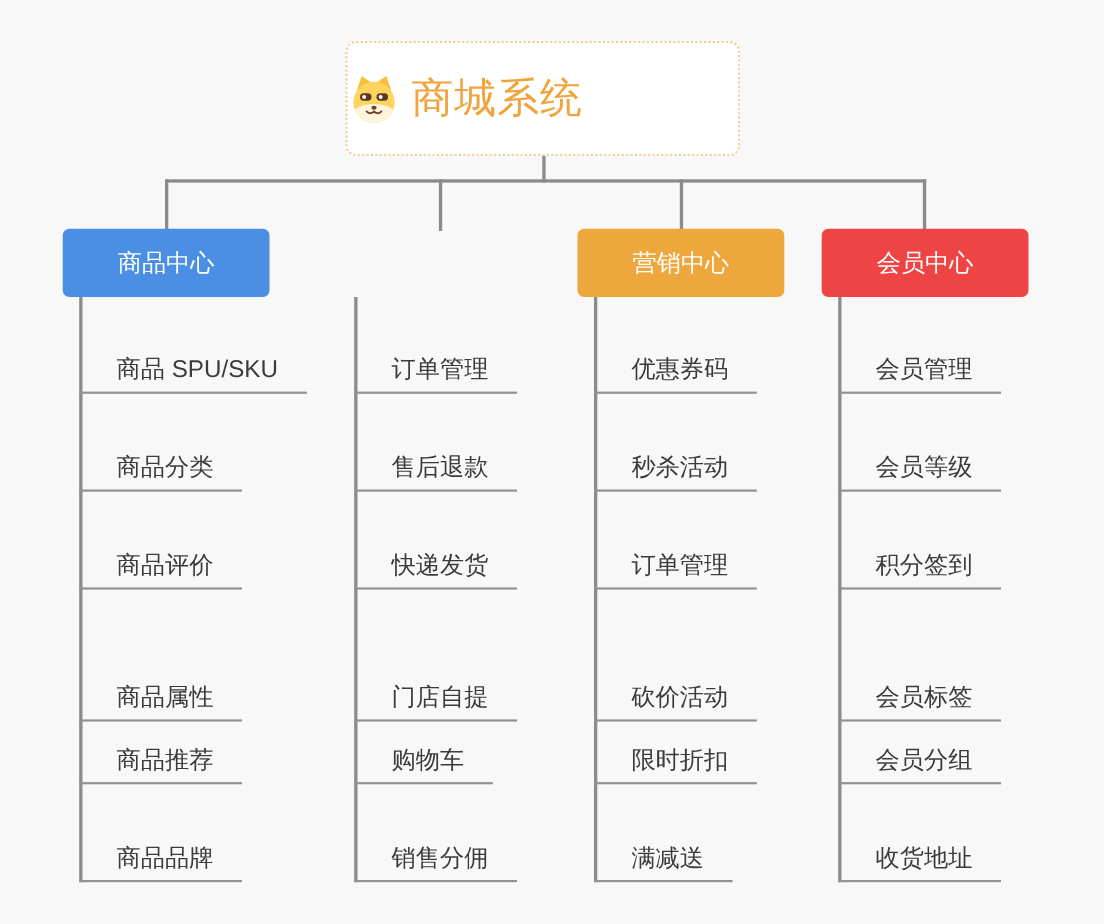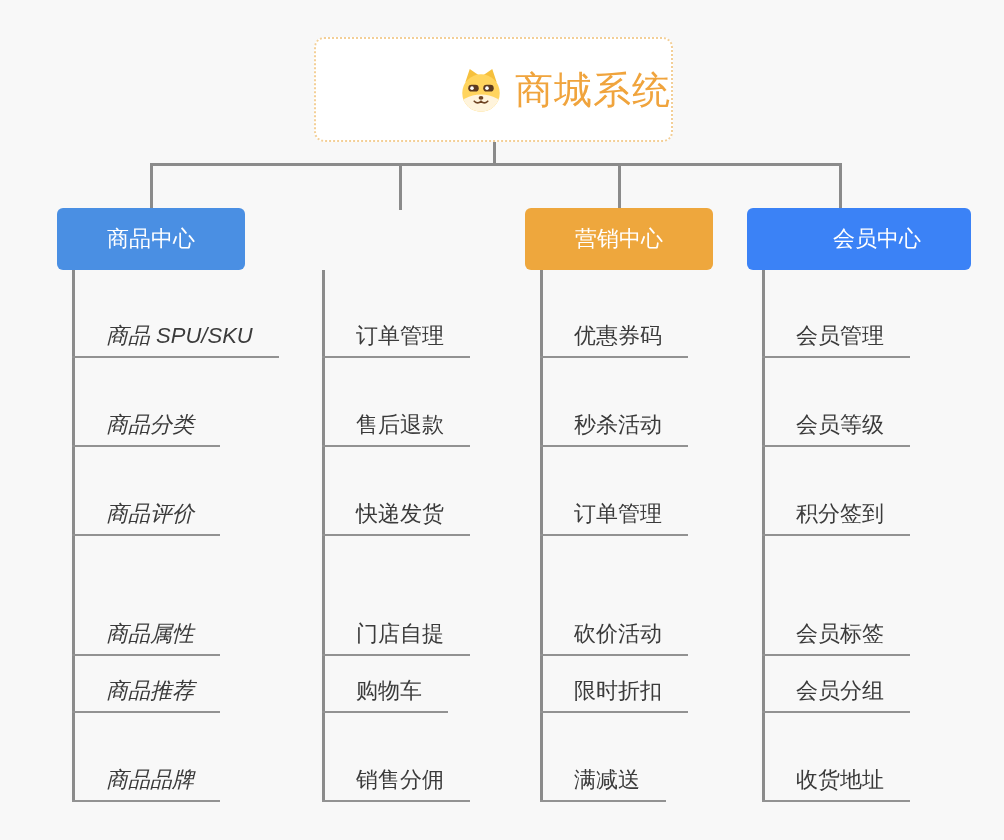--- a/index.html
+++ b/index.html
@@ -20,21 +20,21 @@
   .spine     { top: 270px; width: 3px; height: 532px; }
   .spine-1 { left: 72px; } .spine-2 { left: 322px; } .spine-3 { left: 540px; } .spine-4 { left: 762px; }
 
   
   .root-node {
     position: absolute; left: 314px; top: 37px; width: 359px; height: 105px;
     background: #FFFFFF;
     border: 2px dotted var(--root-border, #F3CF97);
     border-radius: 10px;
     box-sizing: border-box;
-    display: flex; align-items: center; justify-content: flex-end; gap: 10px;
+    display: flex; align-items: center; justify-content: flex-start; gap: 10px;
   }
   .root-title {
     font-size: 38px; line-height: 1;
     color: var(--root-text, #F0A43D);
     letter-spacing: 1px;
     white-space: nowrap;
   }
   .dog-icon { display: block; }
 
   
@@ -50,21 +50,21 @@
   
   .item {
     position: absolute;
     display: inline-block;
     font-size: 22px; line-height: 28px;
     color: var(--child-text, #3B3B3B);
     padding: 0 26px 6px 34px;
     border-bottom: 2px solid var(--underline, #929292);
     white-space: nowrap;
   }
-  .col1 { left: 72px; font-style: italic; } .col2 { left: 322px; } .col3 { left: 540px; } .col4 { left: 762px; }
+  .col1 { left: 72px; } .col2 { left: 322px; } .col3 { left: 540px; } .col4 { left: 762px; }
   .r1 { top: 322px; } .r2 { top: 411px; } .r3 { top: 500px; }
   .r4 { top: 620px; } .r5 { top: 677px; } .r6 { top: 766px; }
 </style>
 </head>
 <body>
 
 <div class="canvas">
 
   <div class="line root-drop"></div>
   <div class="line bus"></div>
@@ -91,21 +91,21 @@
       <rect x="35" y="25" width="14" height="9" rx="4.5" fill="#5B3A21"></rect>
       <circle cx="40" cy="29.5" r="2.4" fill="#FFFFFF"></circle>
       <ellipse cx="32" cy="42.5" rx="3.2" ry="2.4" fill="#6E4423"></ellipse>
       <path d="M23 47 Q27.5 51.5 32 47 Q36.5 51.5 41 47" stroke="#6E4423" stroke-width="2.2" fill="none" stroke-linecap="round"></path>
     </svg>
     <span class="root-title" style="color: rgb(240, 164, 61);">商城系统</span>
   </div>
 
   <div class="branch branch-1" style="background-color: rgb(74, 143, 227);">商品中心</div>
   <div class="branch branch-3" style="background-color: rgb(238, 167, 61);">营销中心</div>
-  <div class="branch branch-4" style="background-color: #3b82f6; padding-left: 36px;">会员中心</div>
+  <div class="branch branch-4" style="background-color: #ef4444;">会员中心</div>
 
   <div class="item col1 r1">商品 SPU/SKU</div>
   <div class="item col1 r2">商品分类</div>
   <div class="item col1 r3">商品评价</div>
   <div class="item col1 r4">商品属性</div>
   <div class="item col1 r5">商品推荐</div>
   <div class="item col1 r6">商品品牌</div>
 
   <div class="item col2 r1">订单管理</div>
   <div class="item col2 r2">售后退款</div>

